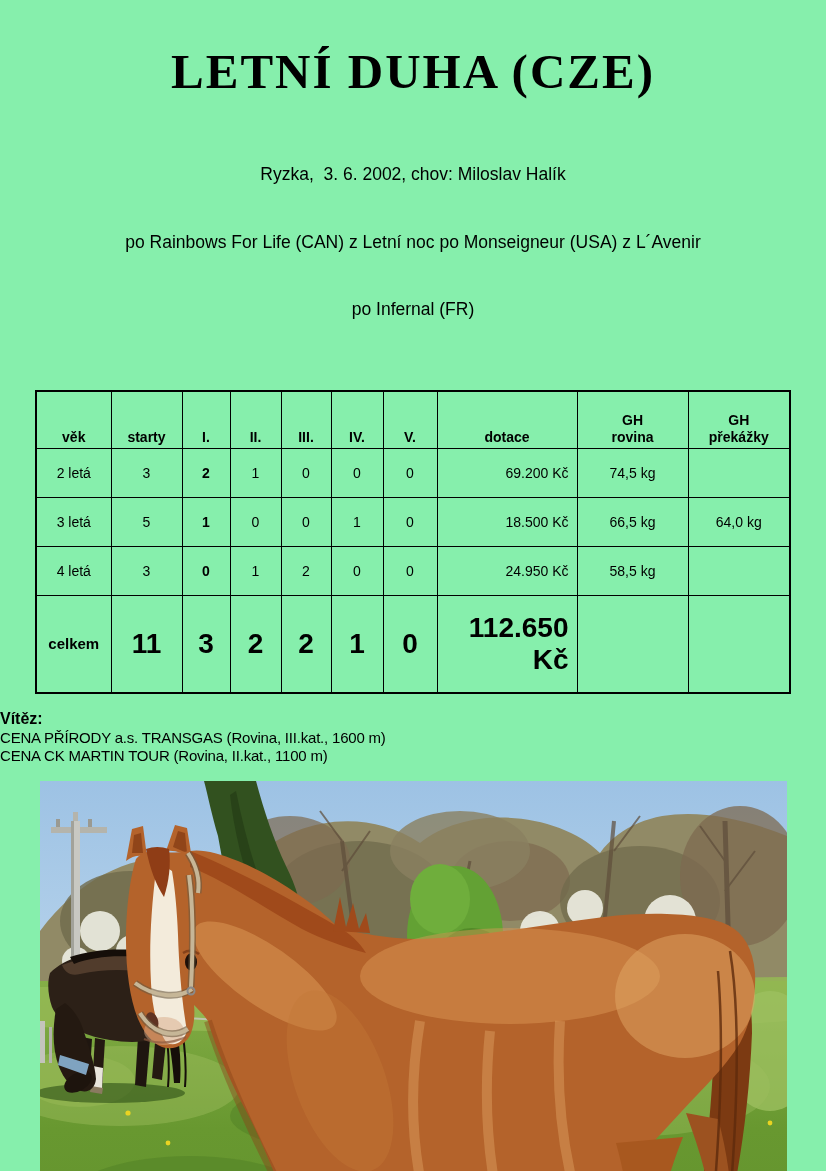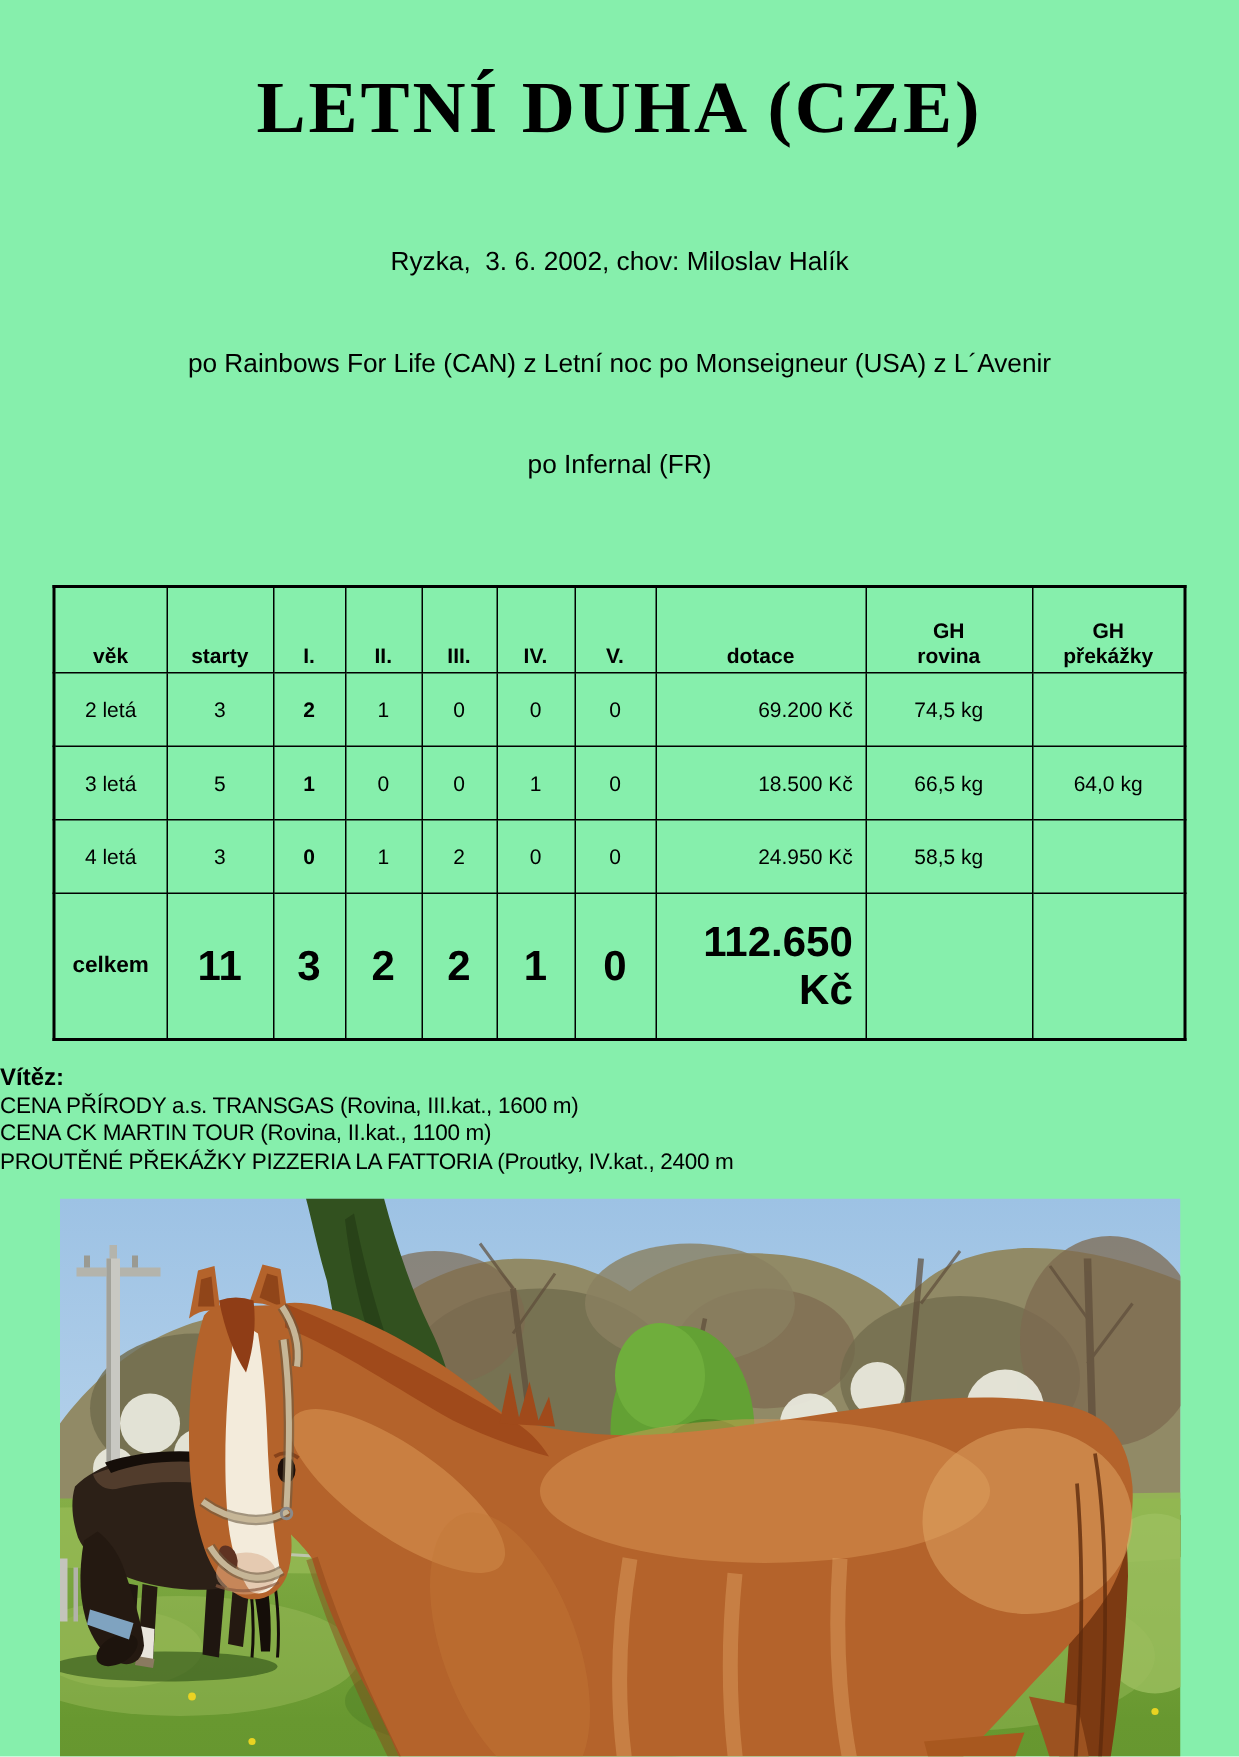--- a/index.html
+++ b/index.html
@@ -142,21 +142,20 @@
       <td></td>
       <td></td>
     </tr>
   </tbody>
     </table>
 
   <div class="winners">
     <div class="winners-heading">Vítěz:</div>
     <div class="winners-line">CENA PŘÍRODY a.s. TRANSGAS (Rovina, III.kat., 1600 m)</div>
     <div class="winners-line">CENA CK MARTIN TOUR (Rovina, II.kat., 1100 m)</div>
-    <div class="winners-line">PROUTĚNÉ PŘEKÁŽKY PIZZERIA LA FATTORIA (Proutky, IV.kat., 2400 m</div>
   </div>
 
   <div class="photo-wrap">
     <svg width="747" height="620" viewBox="0 0 747 620" xmlns="http://www.w3.org/2000/svg">
       <defs>
         <linearGradient id="skyG" x1="0" y1="0" x2="0" y2="1">
           <stop offset="0" stop-color="#9dc2e4"></stop>
             <stop offset="1" stop-color="#c0d9ee"></stop>
         </linearGradient>
         <linearGradient id="grassG" x1="0" y1="0" x2="0" y2="1">

